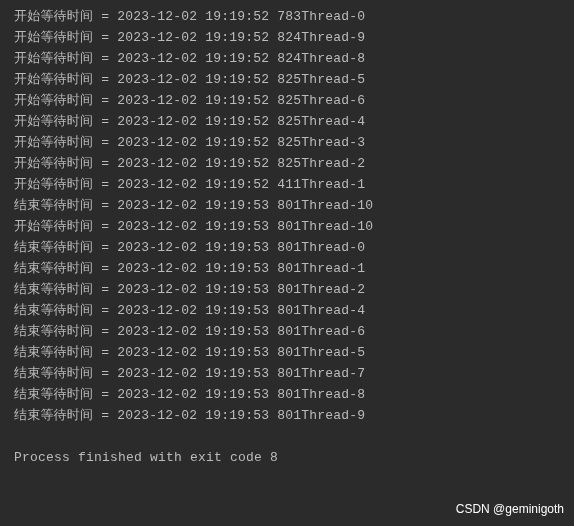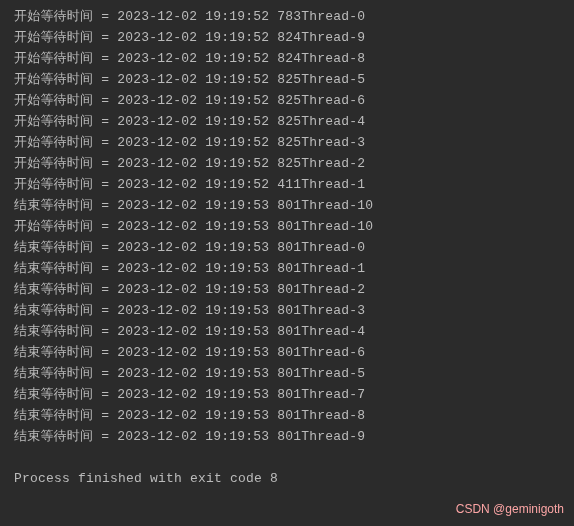--- a/index.html
+++ b/index.html
@@ -23,21 +23,21 @@
       white-space: pre;
       letter-spacing: 0.2px;
     }
     .blank-line {
       height: 21px;
     }
     .watermark {
       position: absolute;
       right: 10px;
       bottom: 6px;
-      color: #fca5a5;
+      color: #ffffff;
       font-size: 12px;
       font-family: Arial, sans-serif;
       letter-spacing: 0;
     }
   </style>
 </head>
 <body>
 
 <div id="console-root">
     <div class="console-line"><span>开始等待时间</span><span> = </span><span>2023-12-02</span> <span>19:19:52</span> <span>783</span><span>Thread-0</span></div>
@@ -47,21 +47,20 @@
     <div class="console-line"><span>开始等待时间</span><span> = </span><span>2023-12-02</span> <span>19:19:52</span> <span>825</span><span>Thread-6</span></div>
     <div class="console-line"><span>开始等待时间</span><span> = </span><span>2023-12-02</span> <span>19:19:52</span> <span>825</span><span>Thread-4</span></div>
     <div class="console-line"><span>开始等待时间</span><span> = </span><span>2023-12-02</span> <span>19:19:52</span> <span>825</span><span>Thread-3</span></div>
     <div class="console-line"><span>开始等待时间</span><span> = </span><span>2023-12-02</span> <span>19:19:52</span> <span>825</span><span>Thread-2</span></div>
     <div class="console-line"><span>开始等待时间</span><span> = </span><span>2023-12-02</span> <span>19:19:52</span> <span>411</span><span>Thread-1</span></div>
     <div class="console-line"><span>结束等待时间</span><span> = </span><span>2023-12-02</span> <span>19:19:53</span> <span>801</span><span>Thread-10</span></div>
     <div class="console-line"><span>开始等待时间</span><span> = </span><span>2023-12-02</span> <span>19:19:53</span> <span>801</span><span>Thread-10</span></div>
     <div class="console-line"><span>结束等待时间</span><span> = </span><span>2023-12-02</span> <span>19:19:53</span> <span>801</span><span>Thread-0</span></div>
     <div class="console-line"><span>结束等待时间</span><span> = </span><span>2023-12-02</span> <span>19:19:53</span> <span>801</span><span>Thread-1</span></div>
     <div class="console-line"><span>结束等待时间</span><span> = </span><span>2023-12-02</span> <span>19:19:53</span> <span>801</span><span>Thread-2</span></div>
-    <div class="console-line"><span>结束等待时间</span><span> = </span><span>2023-12-02</span> <span>19:19:53</span> <span>801</span><span>Thread-3</span></div>
     <div class="console-line"><span>结束等待时间</span><span> = </span><span>2023-12-02</span> <span>19:19:53</span> <span>801</span><span>Thread-4</span></div>
     <div class="console-line"><span>结束等待时间</span><span> = </span><span>2023-12-02</span> <span>19:19:53</span> <span>801</span><span>Thread-6</span></div>
     <div class="console-line"><span>结束等待时间</span><span> = </span><span>2023-12-02</span> <span>19:19:53</span> <span>801</span><span>Thread-5</span></div>
     <div class="console-line"><span>结束等待时间</span><span> = </span><span>2023-12-02</span> <span>19:19:53</span> <span>801</span><span>Thread-7</span></div>
     <div class="console-line"><span>结束等待时间</span><span> = </span><span>2023-12-02</span> <span>19:19:53</span> <span>801</span><span>Thread-8</span></div>
     <div class="console-line"><span>结束等待时间</span><span> = </span><span>2023-12-02</span> <span>19:19:53</span> <span>801</span><span>Thread-9</span></div>
     <div class="blank-line"></div>
     <div class="console-line">Process finished with exit code 8</div>
   </div>
 

